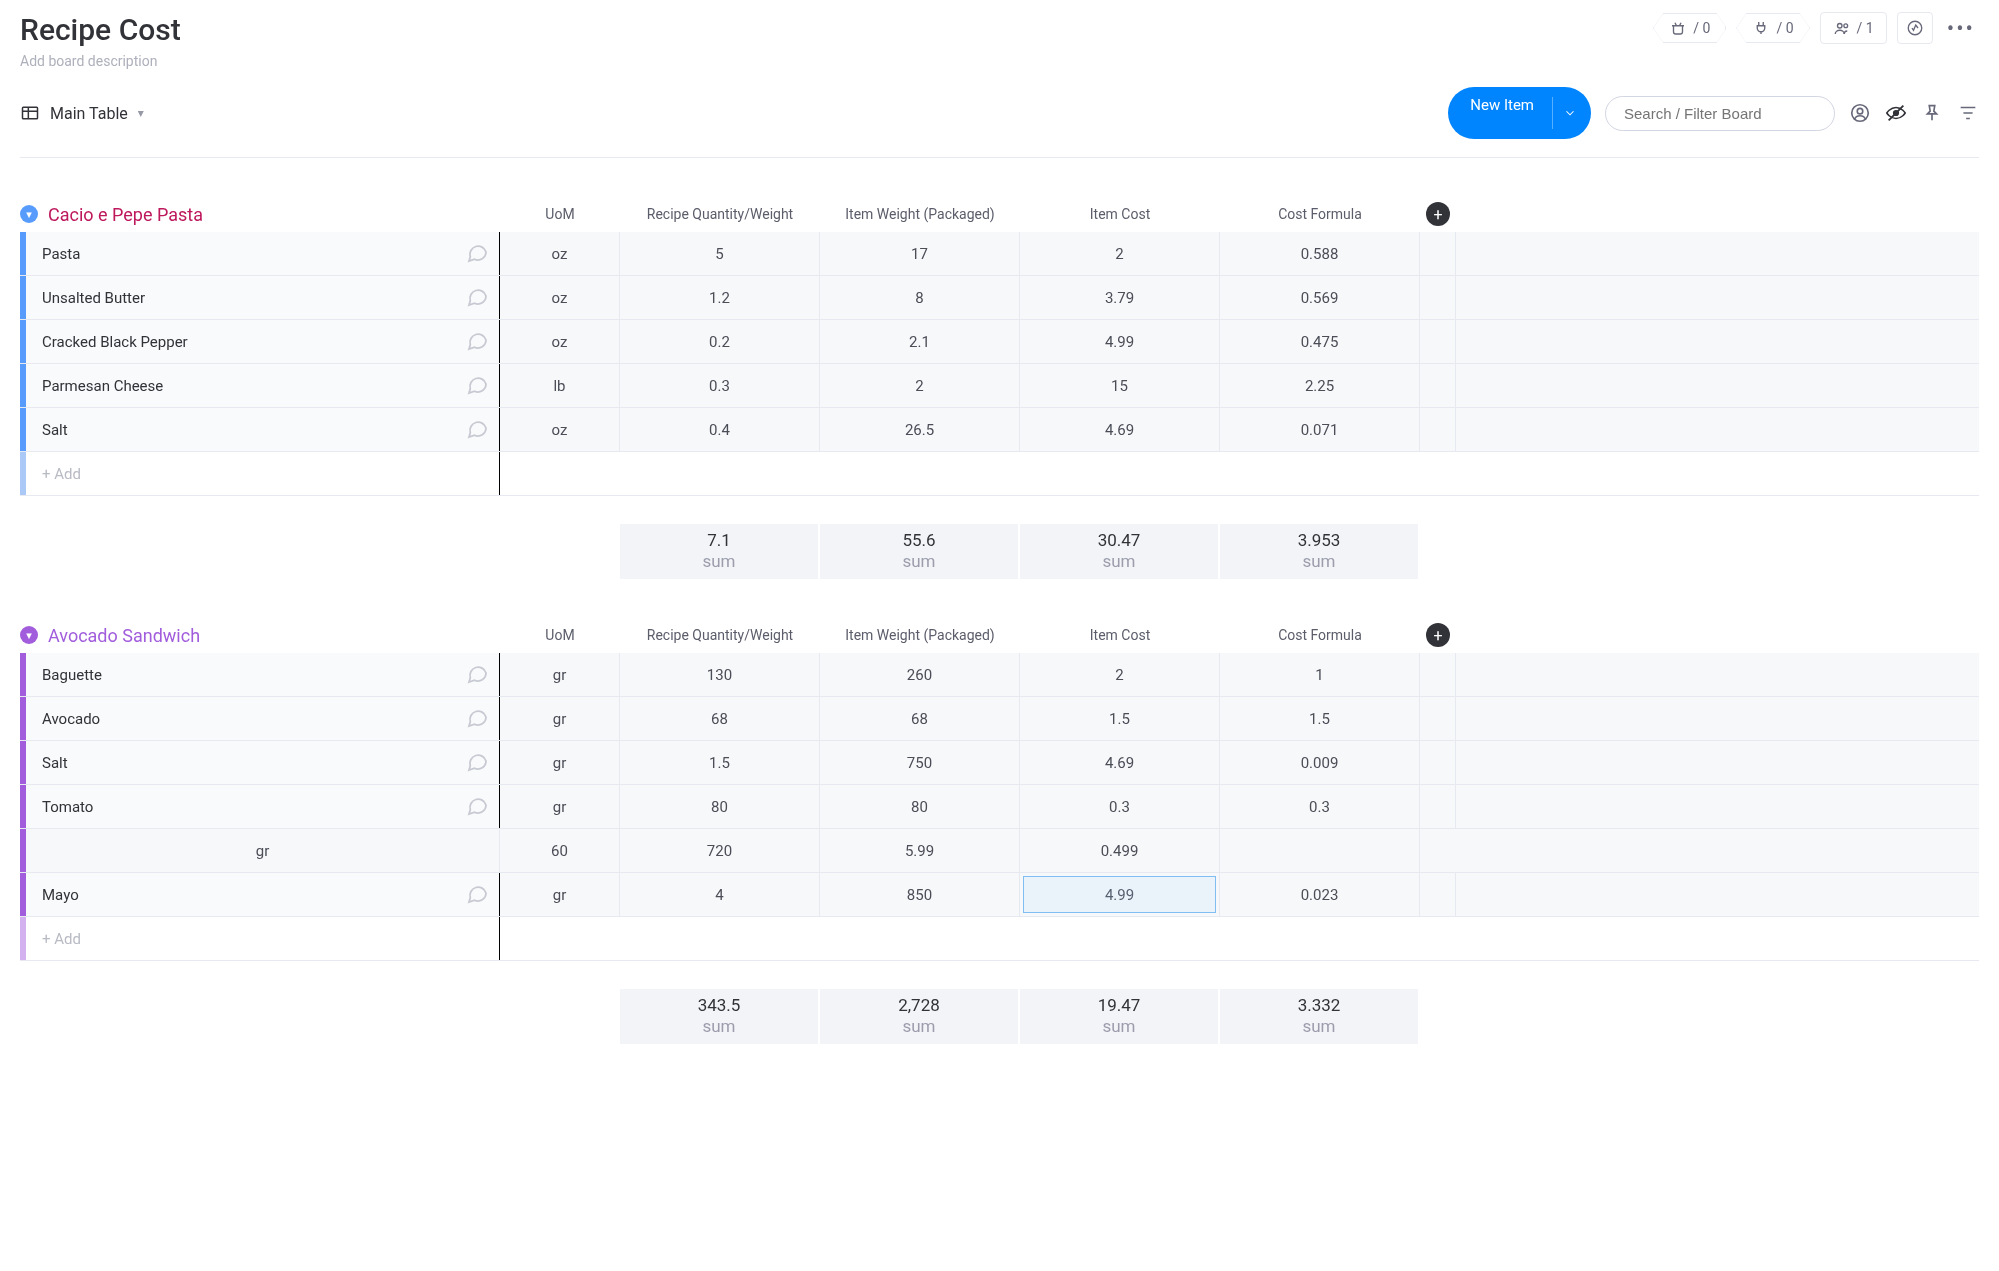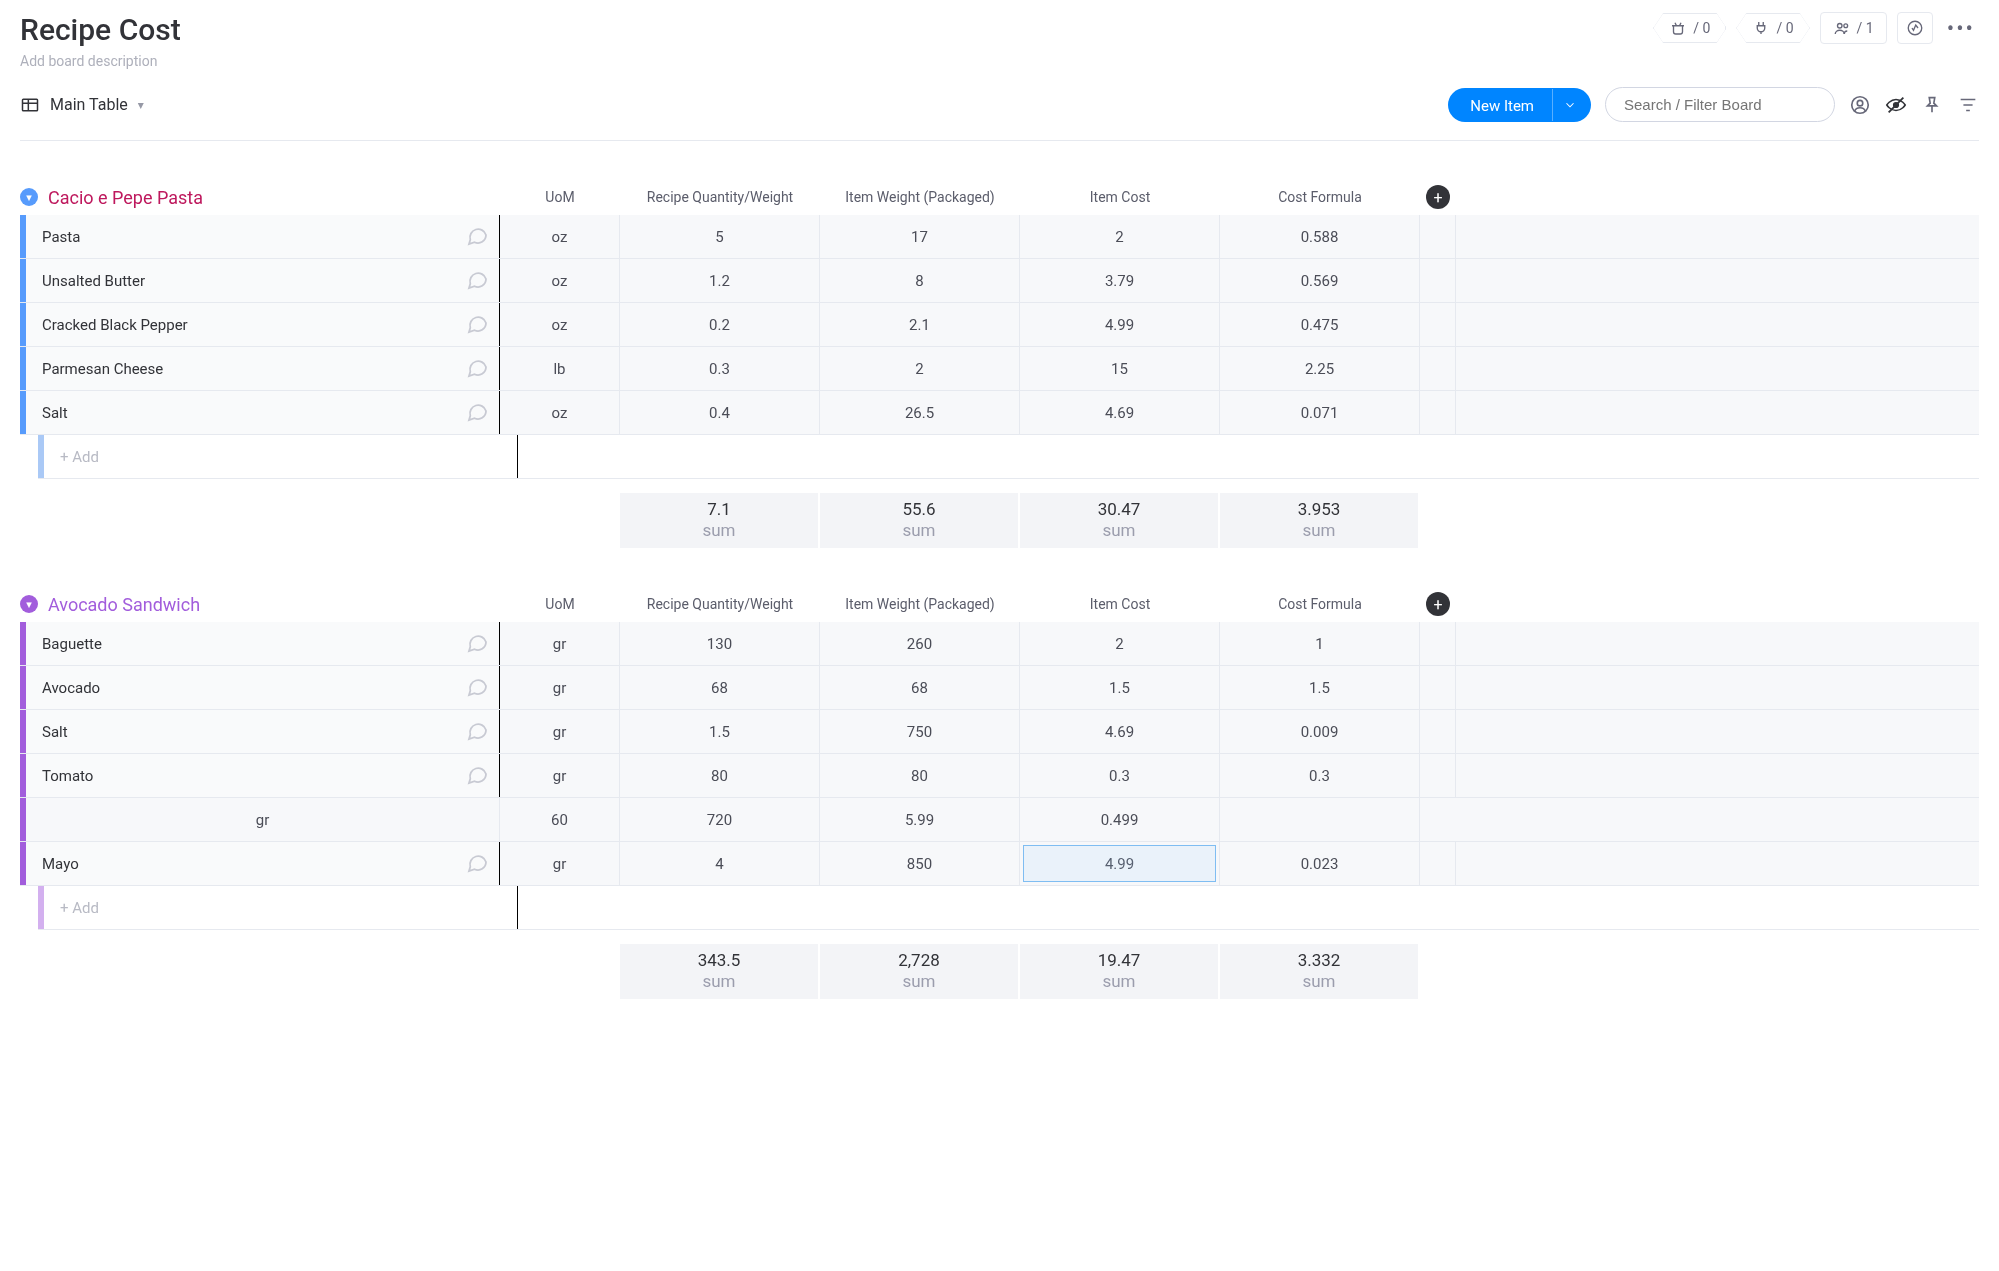--- a/index.html
+++ b/index.html
@@ -64,21 +64,21 @@
     display:inline-flex; align-items:center; gap:10px;
     font-size:16px; color:#323338; cursor:pointer;
   }
   .view-tab .chev { color:#9699a6; font-size:12px; }
   .toolbar-right { display:flex; align-items:center; gap:14px; }
   .new-item-btn {
     display:inline-flex; align-items:center;
     background:#0085ff; color:#fff; border-radius:30px;
     font-size:15px; overflow:hidden; cursor:pointer;
   }
-  .new-item-btn .label { padding:9px 18px 7px 22px; }
+  .new-item-btn .label { padding:9px 18px 25px 22px; }
   .new-item-btn .drop {
     padding:9px 14px 9px 10px; border-left:1px solid rgba(255,255,255,.35);
     display:flex; align-items:center;
   }
   .search-pill {
     border:1px solid #d2d6e2; border-radius:30px;
     padding:8px 18px; color:#9ea1ad; font-size:15px; width:230px;
     background:#fff;
   }
   .tool-icon { width:22px; height:22px; color:#676879; cursor:pointer; display:flex; align-items:center; justify-content:center;}
@@ -105,21 +105,21 @@
   }
   .group-grid { }
   .row {
     display:grid;
     grid-template-columns: 6px 474px 120px 200px 200px 200px 200px 36px;
     align-items:stretch;
     border-bottom:1px solid #e6e9ef;
     background:#f7f8fa;
     min-height:44px;
   }
-  .row.addrow { background:#fff;margin-left:18px; }
+  .row.addrow { background:#fff; }
   .row .color-bar { }
   .row .name-cell {
     display:flex; align-items:center; justify-content:space-between;
     padding:0 10px 0 16px; color:#323338; font-size:15px;
     border-right:1px solid #000000;
     background:#f9fafb;
   }
   .row .name-cell .chat { color:#c8cad3; }
   .row .cell {
     display:flex; align-items:center; justify-content:center;
@@ -130,21 +130,21 @@
   .row.addrow .name-cell { color:#b8bac4; background:#fff; }
   .row.addrow .cell, .row.addrow .cell.last-pad { background:#fff; border-right:none; }
   .cell.selected::after {
     content:""; position:absolute; inset:3px;
     border:1.5px solid #7fbdf2; background:rgba(160,210,255,.15);
     pointer-events:none;
   }
   .sum-row {
     display:grid;
     grid-template-columns: 6px 474px 120px 200px 200px 200px 200px 36px;
-    margin-top:14px;
+    margin-top:28px;
   }
   .sum-cell {
     background:#f3f4f7; display:flex; flex-direction:column; align-items:center; justify-content:center;
     padding:6px 0 8px 0; border-right:2px solid #fff;
   }
   .sum-cell.blank { background:transparent; border:none; }
   .sum-val { font-size:17px; color:#323338; }
   .sum-lbl { font-size:17px; color:#9b9dad; margin-top:1px; }
 
   .g-blue { color:#be185d;text-align:center; }

